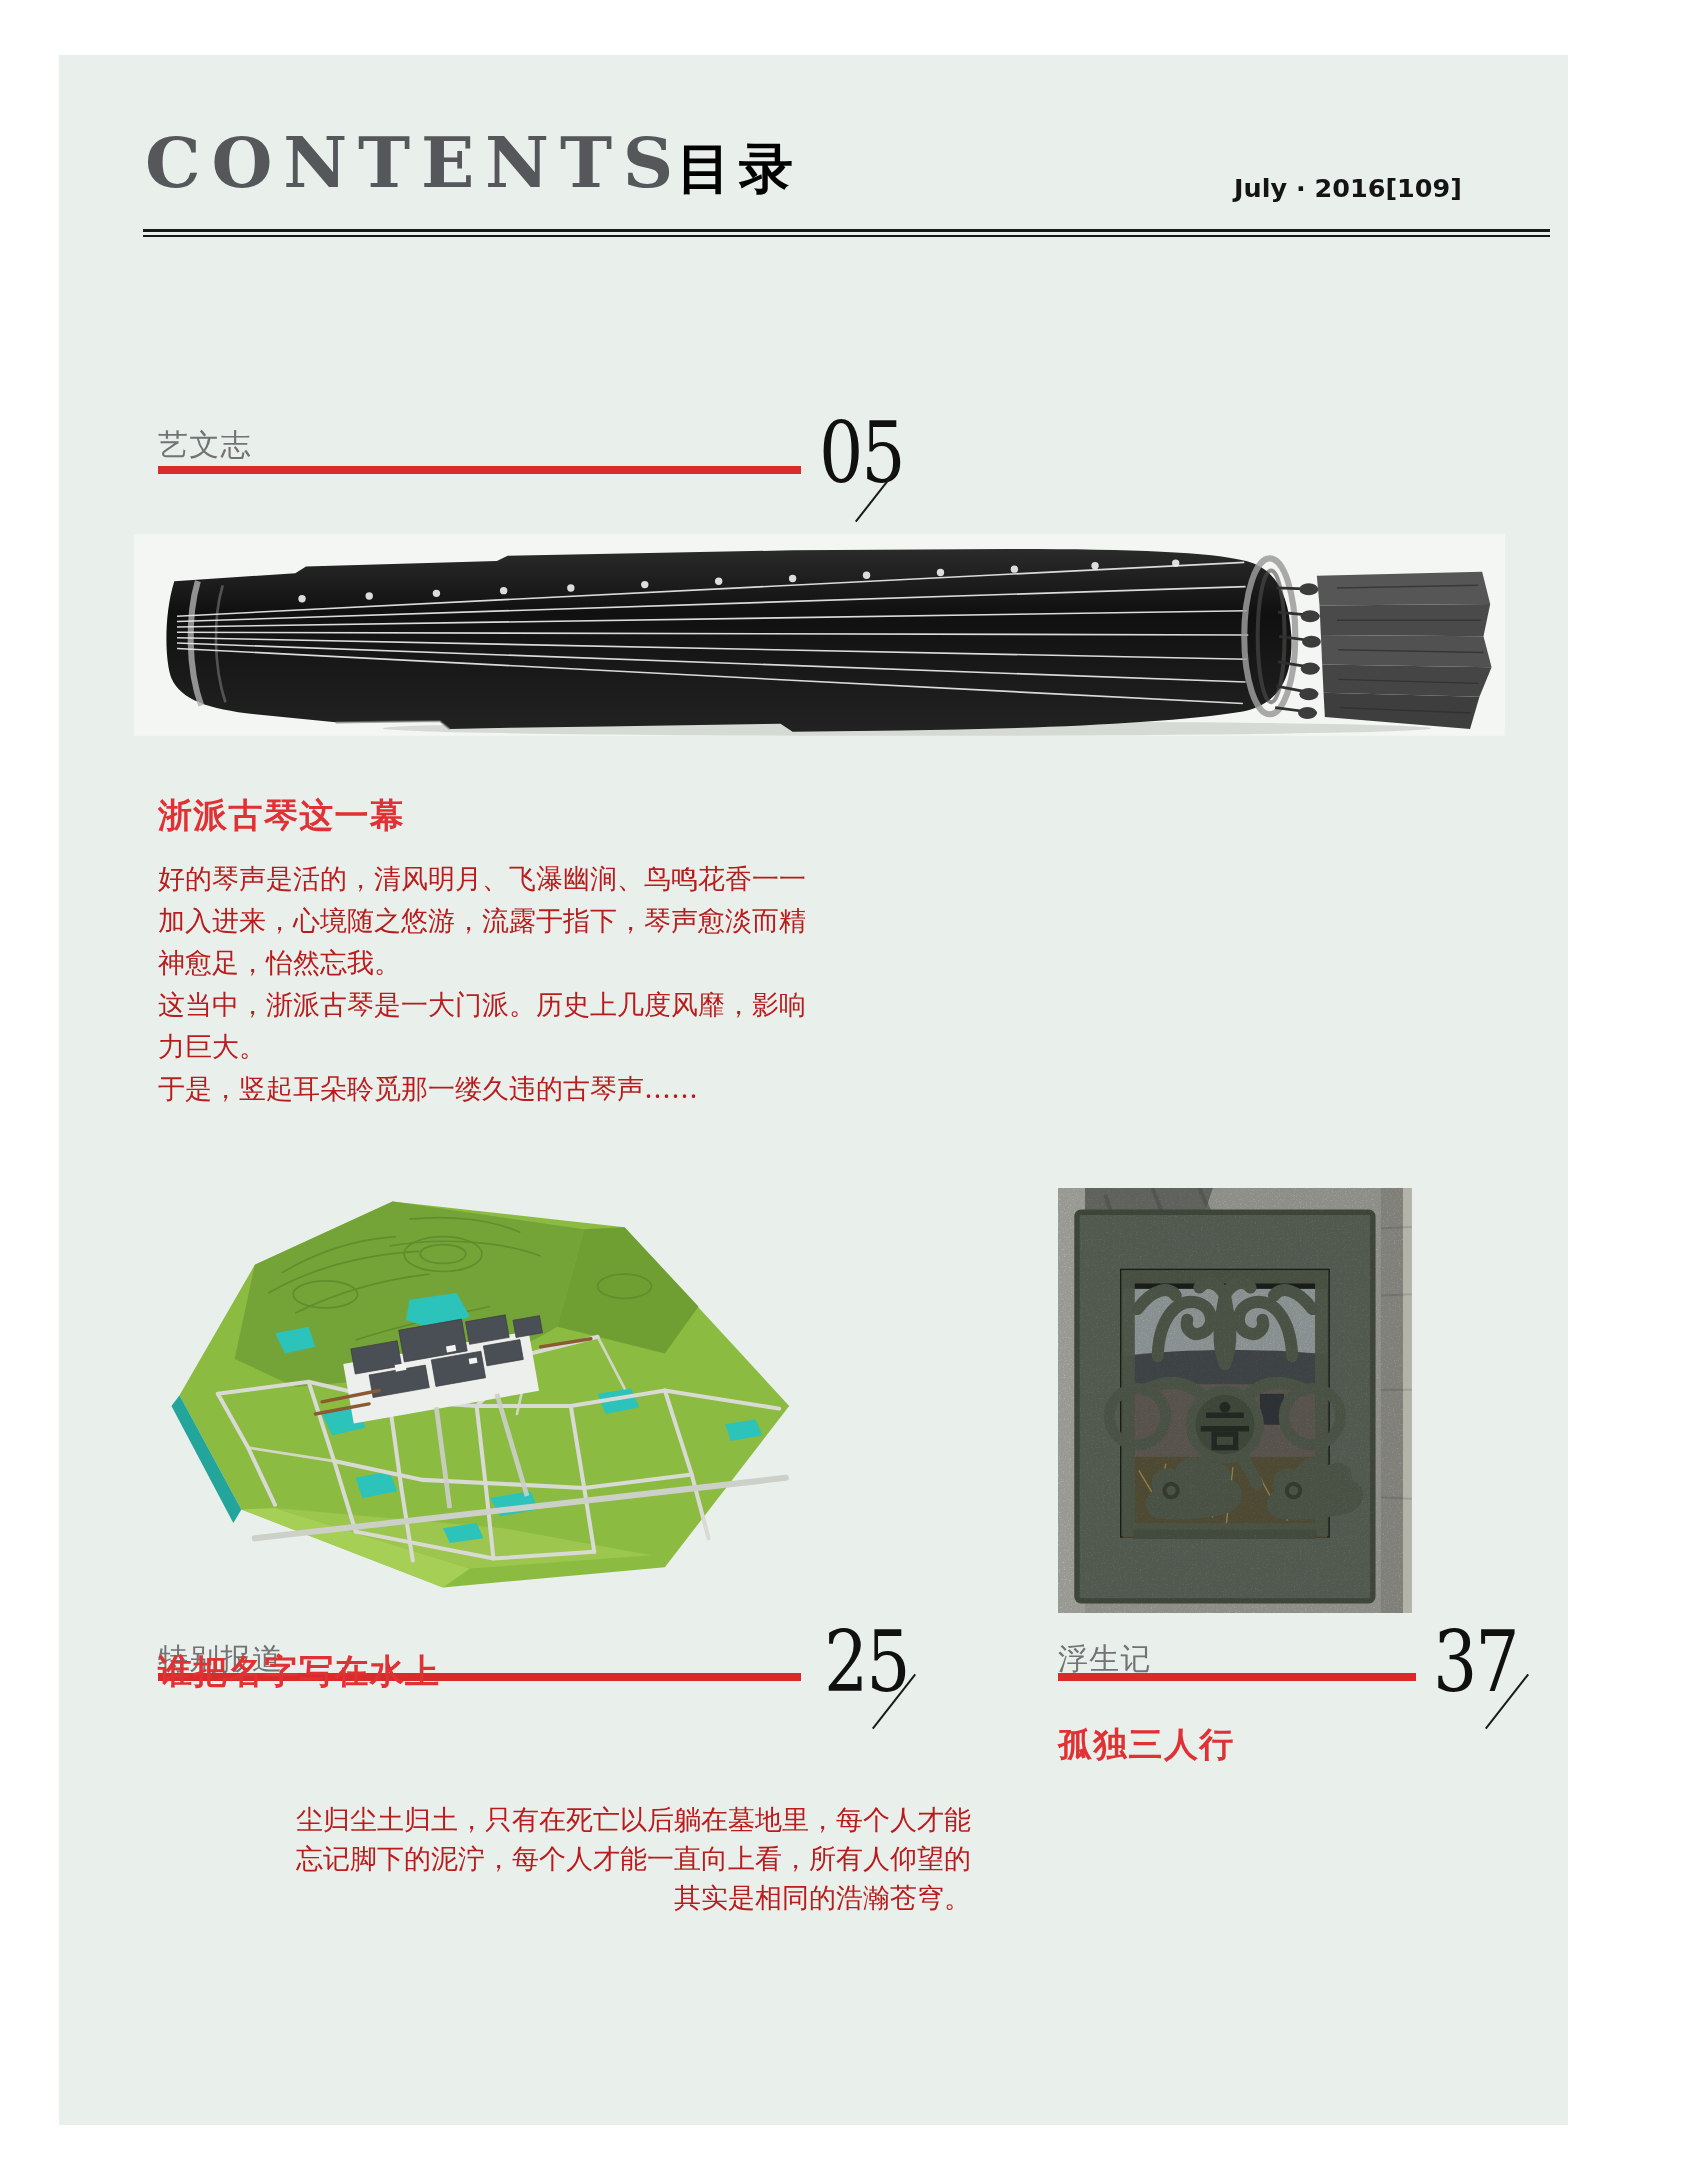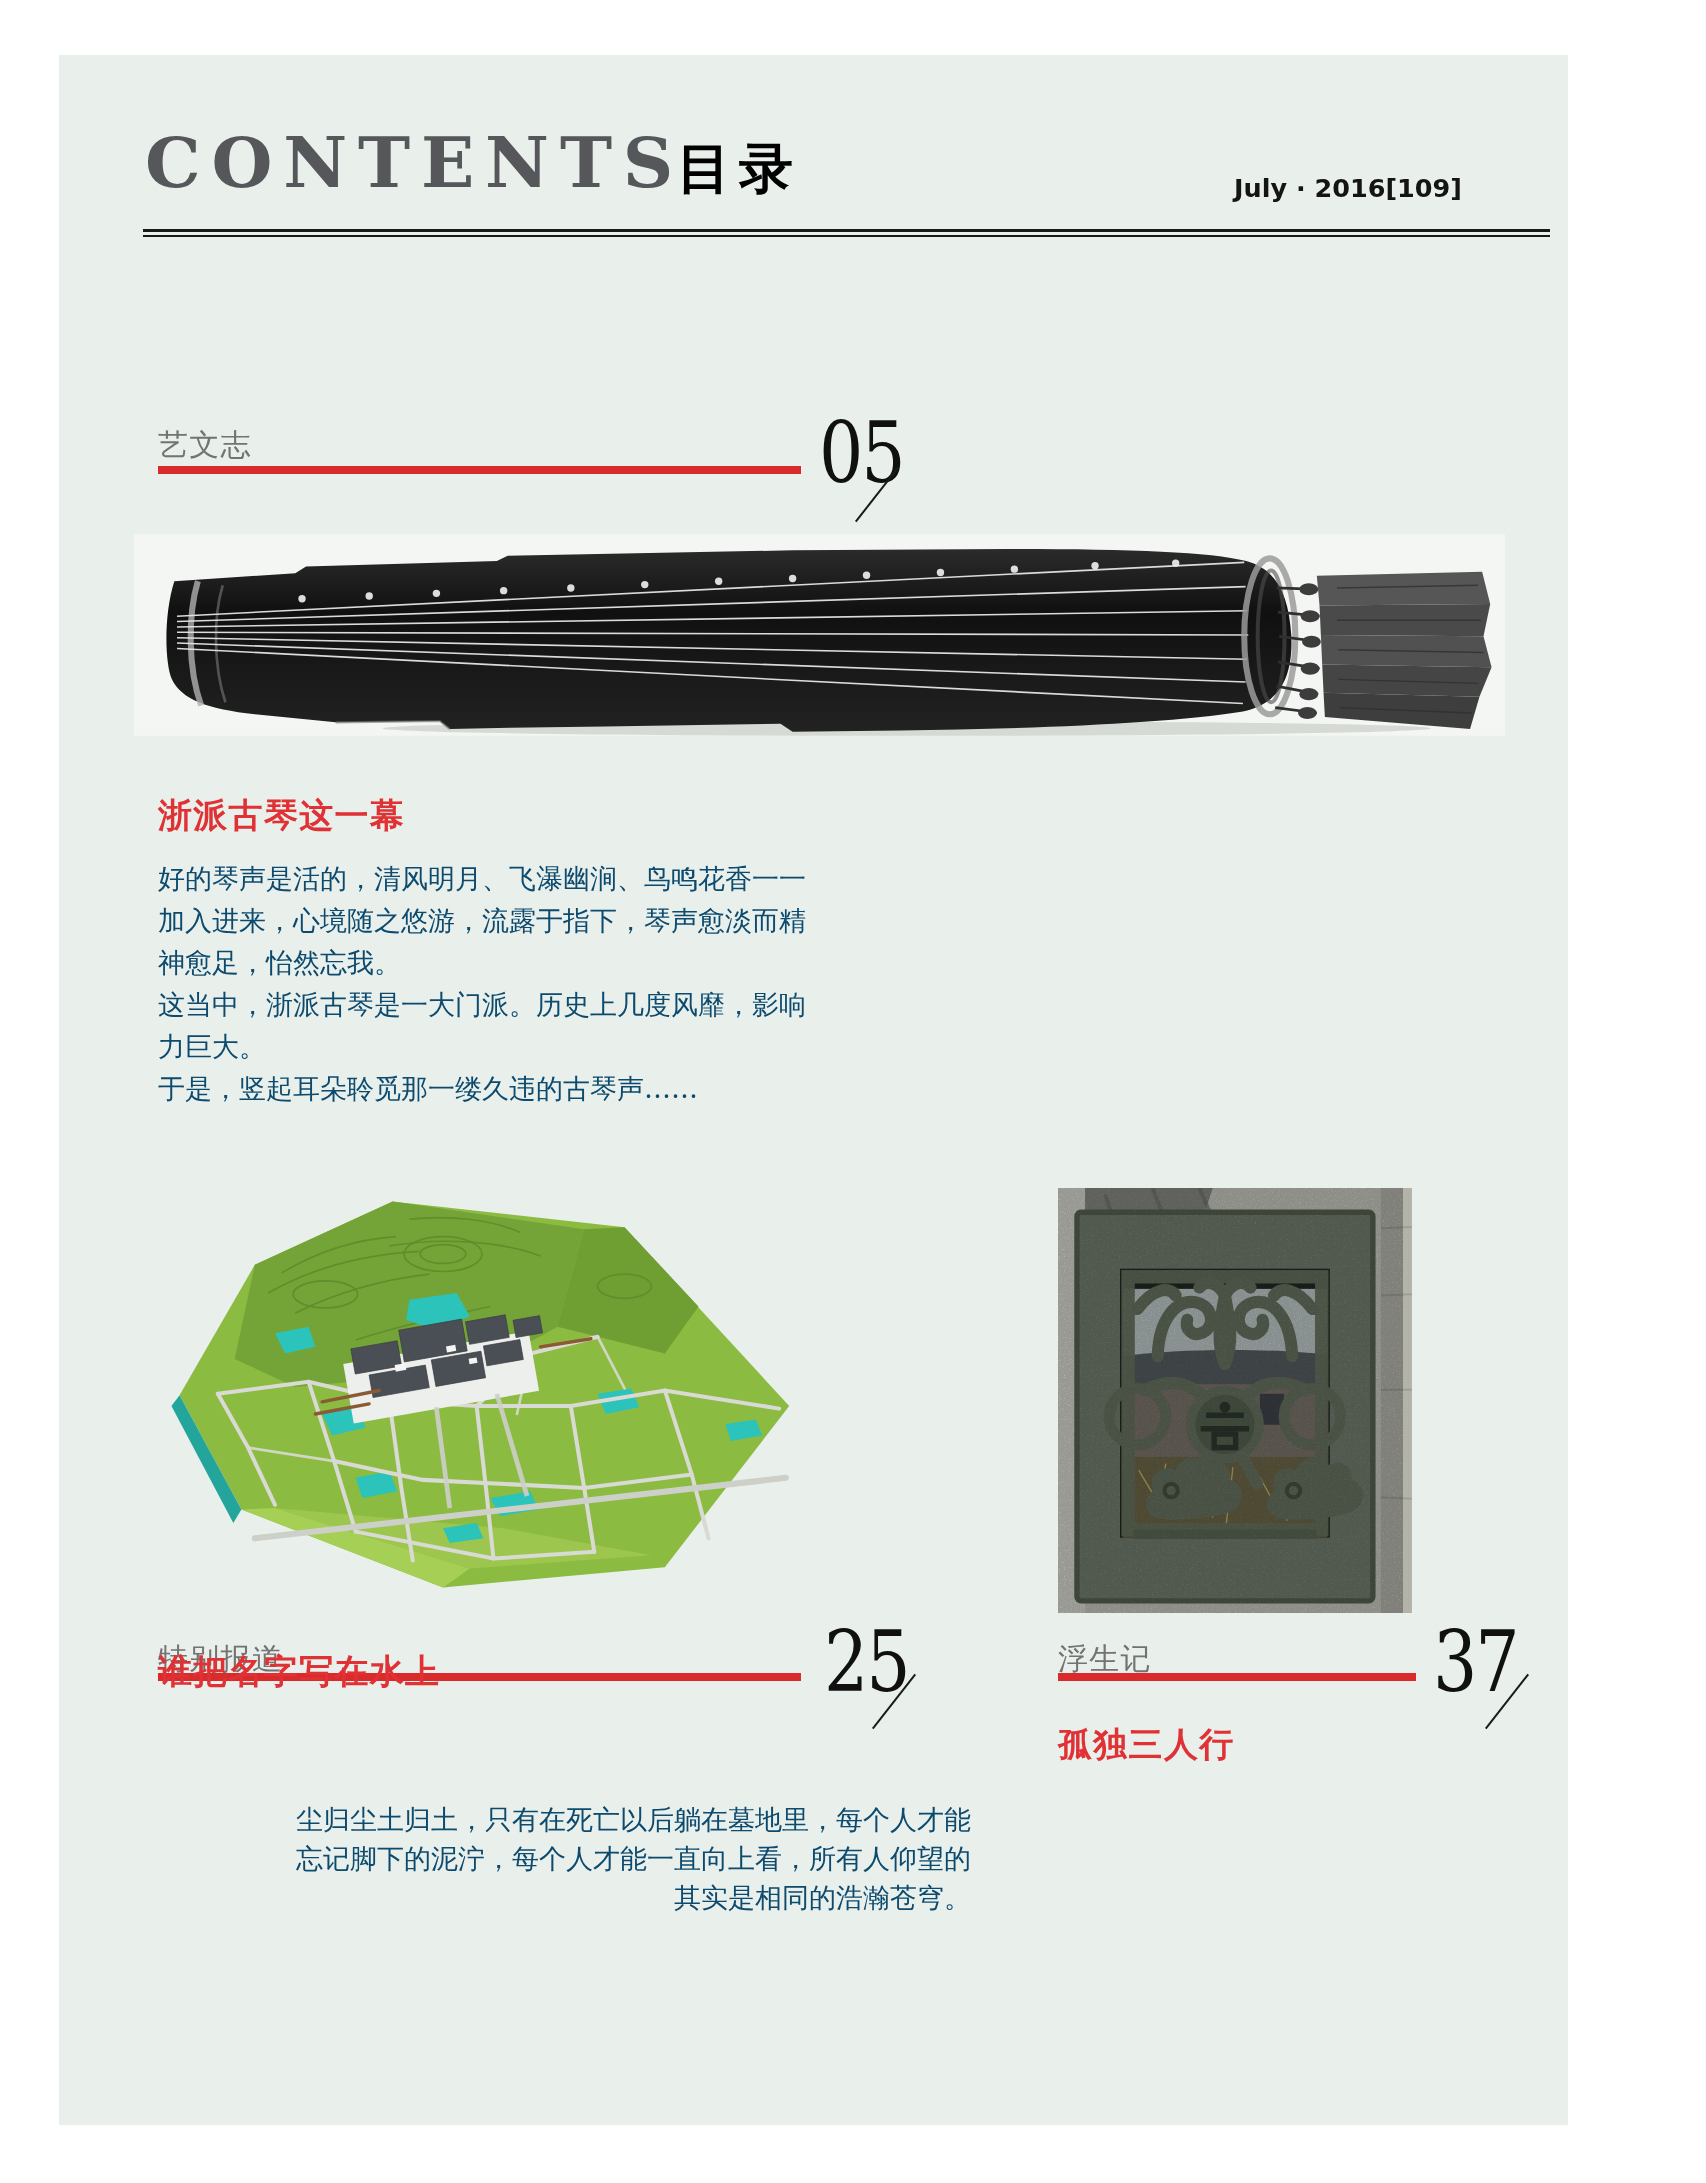--- a/index.html
+++ b/index.html
@@ -18,21 +18,21 @@
 
   
   .category{position:absolute;font-size:30px;font-weight:400;color:#737373;letter-spacing:1.3px;}
   .redbar{position:absolute;height:8px;background:var(--accent-red,#d92a2c);}
   .pagenum{position:absolute;font-family:"DejaVu Serif",serif;font-size:85px;line-height:1;
            color:#101010;letter-spacing:-2.7px;transform:scaleX(.82);transform-origin:left top;}
   .slash{position:absolute;width:2px;height:69px;background:#1a1a1a;transform:rotate(38deg);}
 
   .article-title{position:absolute;font-size:34px;font-weight:700;color:var(--heading-red,#e03134);
                  letter-spacing:1.3px;}
-  .excerpt{position:absolute;font-family:"DejaVu Serif",serif;font-size:27px;color:#0c4a6e;
+  .excerpt{position:absolute;font-family:"DejaVu Serif",serif;font-size:27px;color:#b91c1c;
            white-space:pre-line;}
   .ex1{line-height:42px;}
   .ex2{line-height:39px;text-align:right;}
 
   .photo{position:absolute;}
   .photo svg{display:block;}
 </style>
 </head>
 <body>
 

